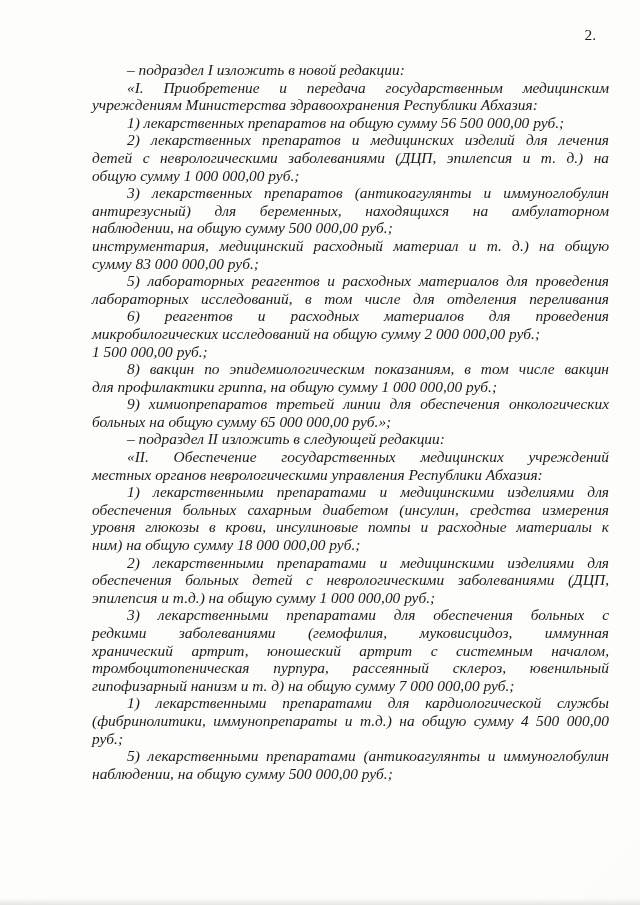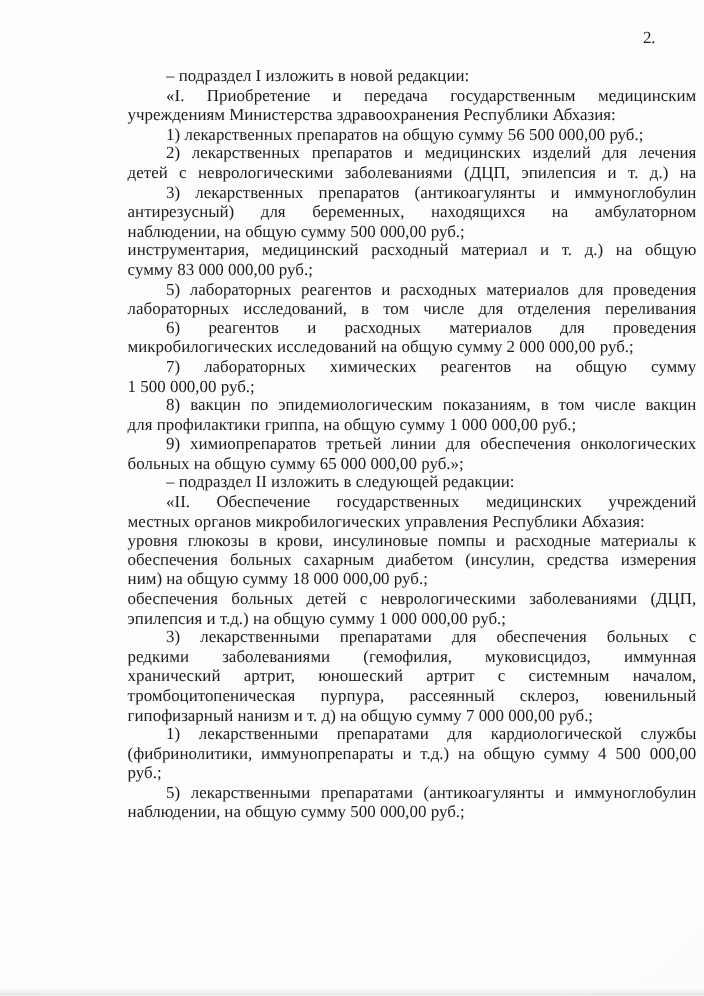--- a/index.html
+++ b/index.html
@@ -32,25 +32,26 @@
   }
   .page-number {
     position: absolute;
     top: 26px;
     right: 44px;
     font-size: 15.4px;
     line-height: 17.6px;
   }
   .doc-body {
     position: absolute;
-    left: 116px;
+    left: 92px;
     top: 61px;
     width: 517px;
     font-size: 15.4px;
     line-height: 17.6px;
+    font-style: italic;
   }
   .para {
     margin: 0;
   }
   .line {
     text-align: justify;
     text-align-last: justify;
     white-space: normal;
   }
   .line.first {
@@ -72,63 +73,65 @@
       <div class="para">
         <div class="line first">«I. Приобретение и передача государственным медицинским</div>
         <div class="line last">учреждениям Министерства здравоохранения Республики Абхазия:</div>
       </div>
       <div class="para">
         <div class="line first last">1) лекарственных препаратов на общую сумму 56 500 000,00 руб.;</div>
       </div>
       <div class="para">
         <div class="line first">2) лекарственных препаратов и медицинских изделий для лечения</div>
         <div class="line">детей с неврологическими заболеваниями (ДЦП, эпилепсия и т. д.) на</div>
+        <div class="line last">общую сумму 1 000 000,00 руб.;</div>
       </div>
       <div class="para">
         <div class="line first">3) лекарственных препаратов (антикоагулянты и иммуноглобулин</div>
         <div class="line">антирезусный) для беременных, находящихся на амбулаторном</div>
         <div class="line last">наблюдении, на общую сумму 500 000,00 руб.;</div>
       </div>
       <div class="para">
         <div class="line">инструментария, медицинский расходный материал и т. д.) на общую</div>
         <div class="line last">сумму 83 000 000,00 руб.;</div>
       </div>
       <div class="para">
         <div class="line first">5) лабораторных реагентов и расходных материалов для проведения</div>
         <div class="line">лабораторных исследований, в том числе для  отделения переливания</div>
       </div>
       <div class="para">
         <div class="line first">6) реагентов и расходных материалов для проведения</div>
         <div class="line last">микробилогических исследований на общую сумму 2 000 000,00 руб.;</div>
       </div>
       <div class="para">
-        <div class="line first">7) лабораторных химических реагентов на общую сумму</div>
         <div class="line last">1 500 000,00 руб.;</div>
       </div>
       <div class="para">
         <div class="line first">8) вакцин по эпидемиологическим показаниям, в том числе вакцин</div>
         <div class="line last">для профилактики гриппа, на общую сумму 1 000 000,00 руб.;</div>
       </div>
       <div class="para">
         <div class="line first">9) химиопрепаратов третьей линии для обеспечения онкологических</div>
         <div class="line last">больных на общую сумму 65 000 000,00 руб.»;</div>
       </div>
       <div class="para">
         <div class="line first last">– подраздел II изложить в следующей редакции:</div>
       </div>
       <div class="para">
         <div class="line first">«II. Обеспечение государственных медицинских учреждений</div>
-        <div class="line last">местных органов микробилогических управления Республики Абхазия:</div>
+        <div class="line last">местных органов неврологическими управления Республики Абхазия:</div>
       </div>
       <div class="para">
+        <div class="line first">1) лекарственными препаратами и медицинскими изделиями для</div>
+        <div class="line">обеспечения больных сахарным диабетом (инсулин, средства измерения</div>
         <div class="line">уровня глюкозы в крови, инсулиновые помпы и расходные материалы к</div>
-        <div class="line">обеспечения больных сахарным диабетом (инсулин, средства измерения</div>
         <div class="line last">ним) на общую сумму 18 000 000,00 руб.;</div>
       </div>
       <div class="para">
+        <div class="line first">2) лекарственными препаратами и медицинскими изделиями для</div>
         <div class="line">обеспечения больных детей с неврологическими заболеваниями (ДЦП,</div>
         <div class="line last">эпилепсия и т.д.) на общую сумму 1 000 000,00 руб.;</div>
       </div>
       <div class="para">
         <div class="line first">3) лекарственными препаратами для обеспечения больных с</div>
         <div class="line">редкими заболеваниями (гемофилия, муковисцидоз, иммунная</div>
         <div class="line">хранический артрит, юношеский артрит с системным началом,</div>
         <div class="line">тромбоцитопеническая пурпура, рассеянный склероз, ювенильный</div>
         <div class="line last">гипофизарный нанизм и т. д) на общую сумму 7 000 000,00 руб.;</div>
       </div>

